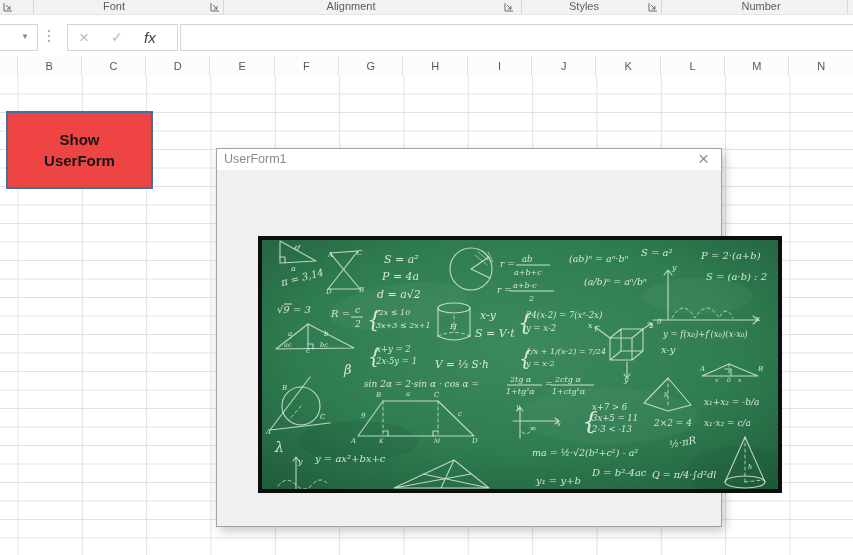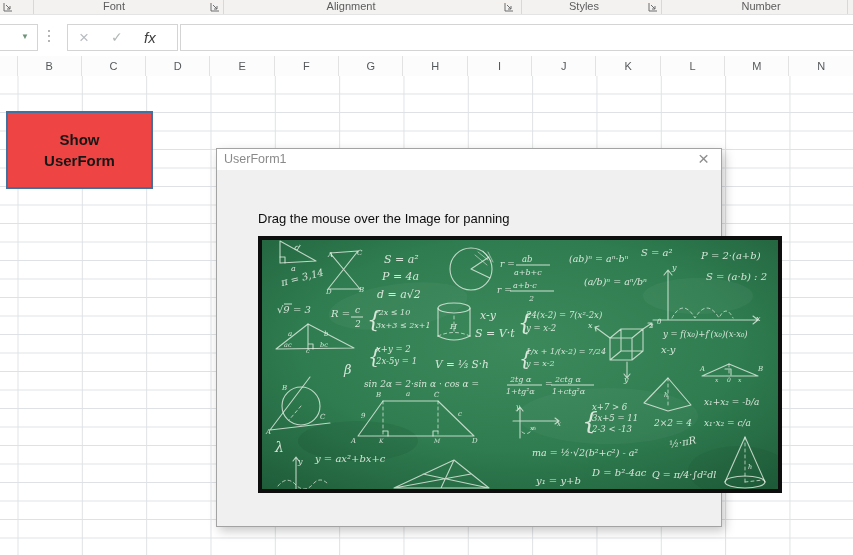--- a/index.html
+++ b/index.html
@@ -148,21 +148,20 @@
 <div class="show-btn">
   <span>Show</span>
   <span>UserForm</span>
 </div>
 
 <div class="dialog">
   <div class="dlg-titlebar">
     <span class="dlg-title">UserForm1</span>
     <span class="dlg-close">×</span>
   </div>
-  <div class="dlg-label l2">Drag the mouse over the Image for panning</div>
 
   <div class="chalk-frame">
     <svg id="chalk-svg" width="516" height="249" viewBox="4 4 516 249">
       <defs>
         <radialGradient id="bgGrad" cx="50%" cy="42%" r="78%">
           <stop offset="0%" stop-color="#3c8a5c"></stop>
           <stop offset="55%" stop-color="#2f7c50"></stop>
           <stop offset="100%" stop-color="#1e5b38"></stop>
         </radialGradient>
       </defs>

